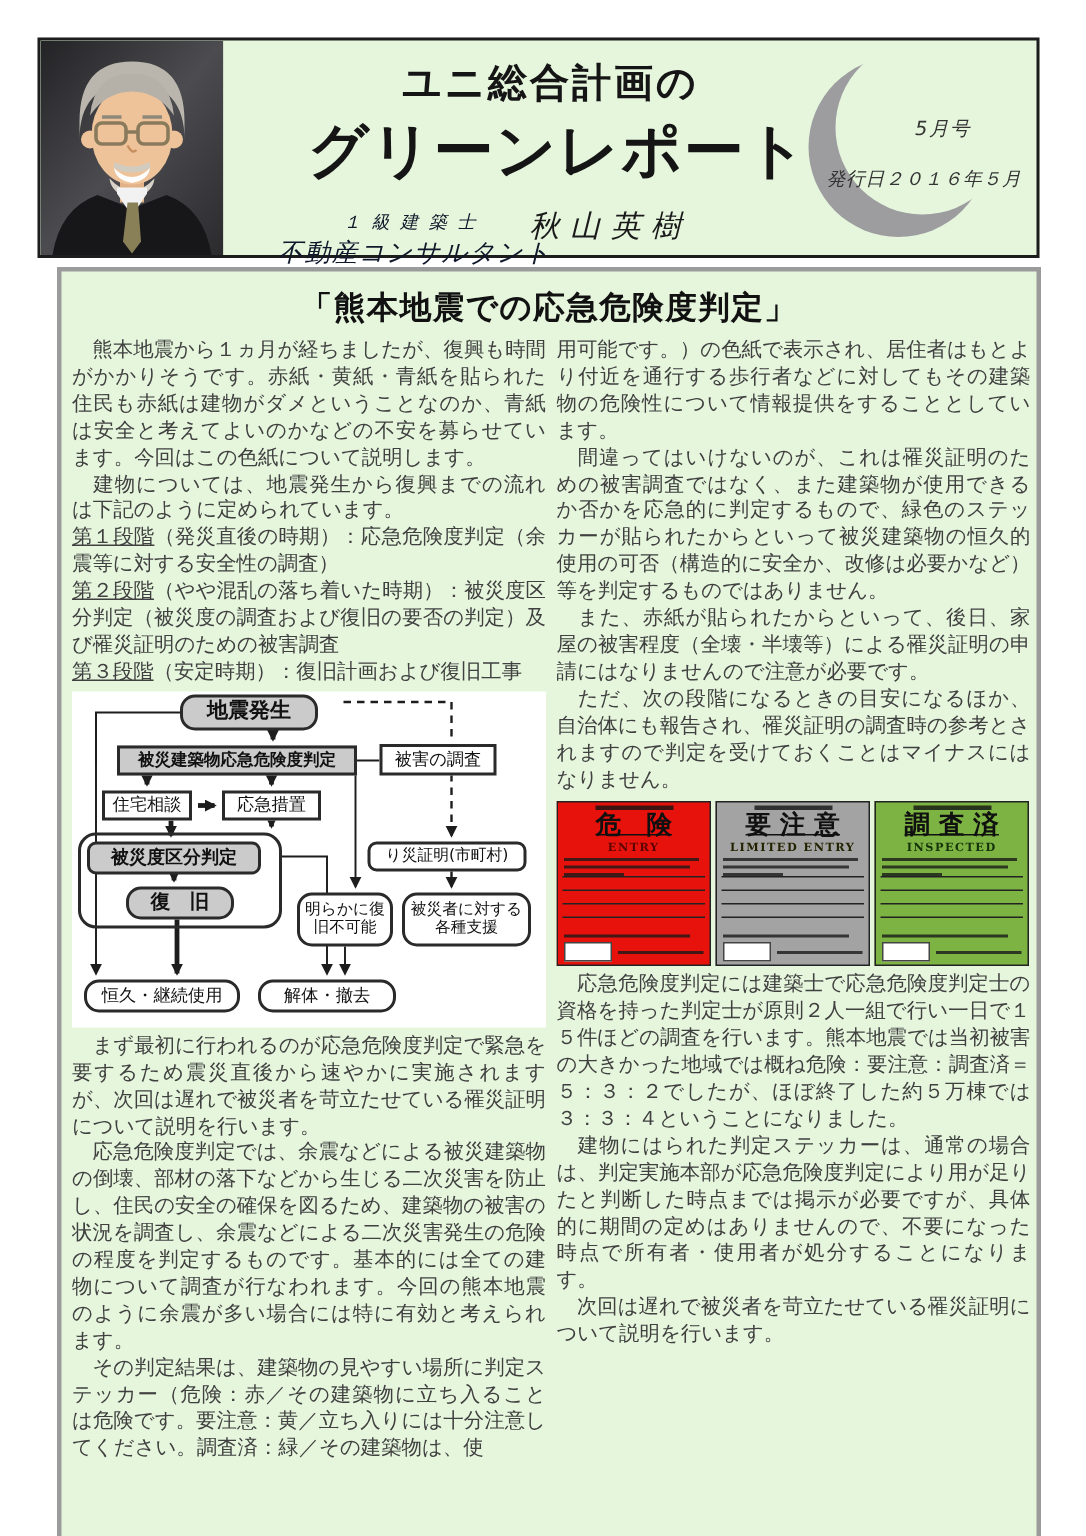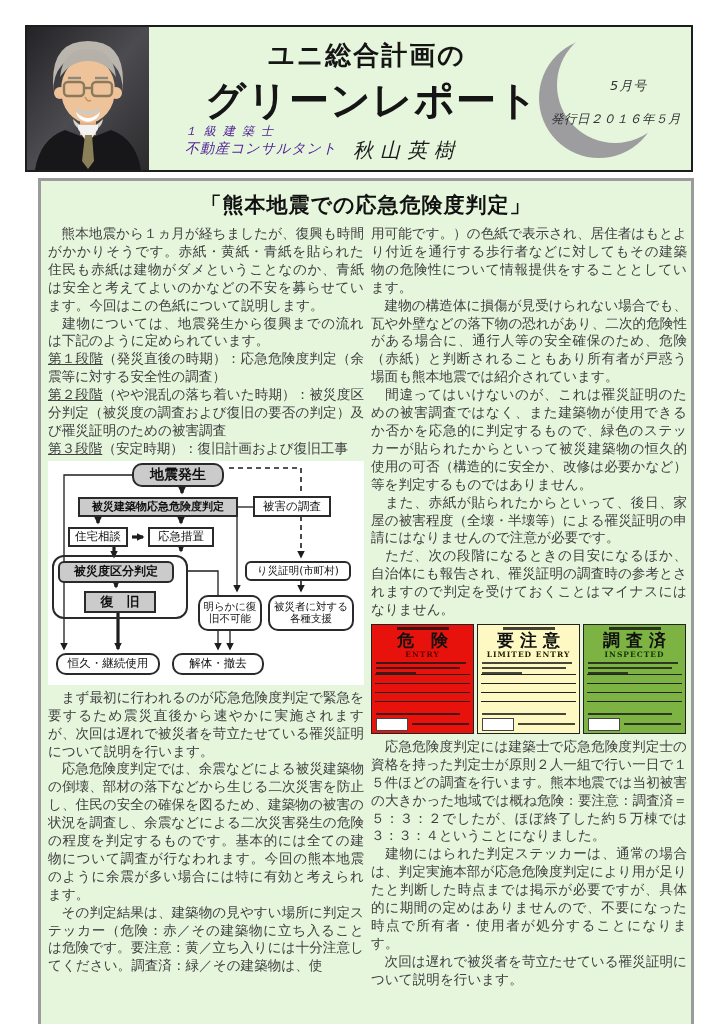--- a/index.html
+++ b/index.html
@@ -14,23 +14,23 @@
   }
   .photo{position:absolute;left:0;top:0;width:122px;height:143px;overflow:hidden;}
   .company{
     position:absolute;left:170px;top:11px;width:340px;text-align:center;
     font-size:26px;font-weight:bold;letter-spacing:2px;color:#151515;white-space:nowrap;
   }
   .nl-title{
     position:absolute;left:135px;top:46px;width:420px;text-align:center;
     font-size:40px;font-weight:bold;letter-spacing:1px;color:#151515;white-space:nowrap;
   }
-  .creds{position:absolute;left:158px;top:96px;font-style:italic;color:#4c1d95;}
+  .creds{position:absolute;left:158px;top:113px;text-align:center;font-style:italic;color:#0f172a;}
   .cred1{font-size:12px;letter-spacing:7px;white-space:nowrap;}
-  .cred2{font-size:14px;letter-spacing:1px;white-space:nowrap;}
+  .cred2{font-size:17px;letter-spacing:1px;white-space:nowrap;}
   .author{
     position:absolute;left:326px;top:110px;font-size:20px;font-style:italic;
     letter-spacing:7px;color:#1a1a1a;white-space:nowrap;
   }
   .crescent{position:absolute;right:4px;top:3px;}
   .issue{
     position:absolute;left:583px;top:50px;font-size:13px;font-style:italic;
     color:#333;letter-spacing:1px;white-space:nowrap;
   }
   .issue-date{
@@ -64,27 +64,27 @@
   .fcb.gray{background:#cbcbcb;}
   .r6{border-radius:6px;} .r10{border-radius:10px;}
   .fc-container{
     position:absolute;box-sizing:border-box;border:2px solid #2a2a2a;border-radius:12px;
     background:transparent;
   }
   
   .stickers{display:flex;gap:3px;margin:5px 0 4px 0;}
   .stk{width:103px;height:110px;box-sizing:border-box;border:1px solid #222;overflow:hidden;}
   .stk-red{background:#e8120d;}
-  .stk-yellow{background:#fef9c3;}
+  .stk-yellow{background:#a3a3a3;}
   .stk-green{background:#7cb342;}
   .stk-head{display:flex;justify-content:center;padding-top:2px;}
   .hbar{width:52px;height:3px;background:rgba(20,20,20,.8);}
   .stk-title{
     text-align:center;font-size:17px;font-weight:bold;color:#101010;
-    line-height:20px;white-space:nowrap;
+    line-height:20px;white-space:nowrap;text-decoration:underline;
   }
   .stk-sub{
     text-align:center;font-family:"DejaVu Serif",serif;font-weight:bold;
     font-size:7.5px;letter-spacing:1px;white-space:nowrap;
   }
   .stk-red .stk-sub{color:#5c0500;}
   .stk-yellow .stk-sub{color:#222200;}
   .stk-green .stk-sub{color:#14320a;}
   .nbar{height:2px;background:rgba(25,25,25,.8);margin:3px 4px 0 4px;}
   .n1{width:90px;} .n2{width:84px;} .n3{width:40px;}
@@ -190,42 +190,41 @@
             <path d="M84,76 H95" marker-end="url(#m)"></path>
             <path d="M66,86 V96" marker-end="url(#m)"></path>
             <path d="M133,86 V90" marker-end="url(#m)"></path>
             <path d="M68,122 V126" marker-end="url(#m)"></path>
             <path d="M70,152 V188" marker-end="url(#m)"></path>
           </g>
         </svg>
 
         <div class="fc-container" style="left:4px;top:94px;width:136px;height:64px;"></div>
 
-        <div class="fcb gray r10" style="left:84px;top:2px;width:92px;height:24px;font-size:14px;font-weight:bold;">地震発生</div>
+        <div class="fcb gray r10" style="left:72px;top:2px;width:92px;height:24px;font-size:14px;font-weight:bold;">地震発生</div>
         <div class="fcb gray" style="left:30px;top:36px;width:160px;height:20px;font-size:11px;font-weight:bold;">被災建築物応急危険度判定</div>
         <div class="fcb" style="left:205px;top:35px;width:78px;height:21px;font-size:11.5px;">被害の調査</div>
         <div class="fcb" style="left:20px;top:66px;width:60px;height:20px;font-size:11.5px;">住宅相談</div>
         <div class="fcb" style="left:100px;top:66px;width:66px;height:20px;font-size:11.5px;">応急措置</div>
         <div class="fcb gray r6" style="left:10px;top:100px;width:116px;height:22px;font-size:12px;font-weight:bold;">被災度区分判定</div>
         <div class="fcb r6" style="left:197px;top:100px;width:106px;height:20px;font-size:10.5px;">り災証明(市町村)</div>
-        <div class="fcb gray" style="left:36px;top:130px;width:72px;height:22px;font-size:13px;font-weight:bold;">復　旧</div>
+        <div class="fcb gray" style="left:36px;top:130px;width:72px;height:22px;font-size:13px;font-weight:bold;border-radius:10px;">復　旧</div>
         <div class="fcb r10" style="left:150px;top:134px;width:64px;height:36px;font-size:10.5px;padding:16px 2px;">明らかに復旧不可能</div>
         <div class="fcb r10" style="left:220px;top:134px;width:86px;height:36px;font-size:10.5px;padding:0 2px;">被災者に対する各種支援</div>
         <div class="fcb r10" style="left:8px;top:192px;width:104px;height:22px;font-size:11.5px;">恒久・継続使用</div>
         <div class="fcb r10" style="left:124px;top:192px;width:92px;height:22px;font-size:11.5px;">解体・撤去</div>
       </div>
 
       <p>　まず最初に行われるのが応急危険度判定で緊急を要するため震災直後から速やかに実施されますが、次回は遅れで被災者を苛立たせている罹災証明について説明を行います。</p>
       <p>　応急危険度判定では、余震などによる被災建築物の倒壊、部材の落下などから生じる二次災害を防止し、住民の安全の確保を図るため、建築物の被害の状況を調査し、余震などによる二次災害発生の危険の程度を判定するものです。基本的には全ての建物について調査が行なわれます。今回の熊本地震のように余震が多い場合には特に有効と考えられます。</p>
       <p>　その判定結果は、建築物の見やすい場所に判定ステッカー（危険：赤／その建築物に立ち入ることは危険です。要注意：黄／立ち入りには十分注意してください。調査済：緑／その建築物は、使</p>
     </div>
 
     <div class="col col-right">
       <p>用可能です。）の色紙で表示され、居住者はもとより付近を通行する歩行者などに対してもその建築物の危険性について情報提供をすることとしています。</p>
-      <p>　建物の構造体に損傷が見受けられない場合でも、瓦や外壁などの落下物の恐れがあり、二次的危険性がある場合に、通行人等の安全確保のため、危険（赤紙）と判断されることもあり所有者が戸惑う場面も熊本地震では紹介されています。</p>
       <p>　間違ってはいけないのが、これは罹災証明のための被害調査ではなく、また建築物が使用できるか否かを応急的に判定するもので、緑色のステッカーが貼られたからといって被災建築物の恒久的使用の可否（構造的に安全か、改修は必要かなど）等を判定するものではありません。</p>
       <p>　また、赤紙が貼られたからといって、後日、家屋の被害程度（全壊・半壊等）による罹災証明の申請にはなりませんので注意が必要です。</p>
       <p>　ただ、次の段階になるときの目安になるほか、自治体にも報告され、罹災証明の調査時の参考とされますので判定を受けておくことはマイナスにはなりません。</p>
 
       <div class="stickers">
 
         <div class="stk stk-red">
           <div class="stk-head">
               <div class="hbar"></div>
             </div>

